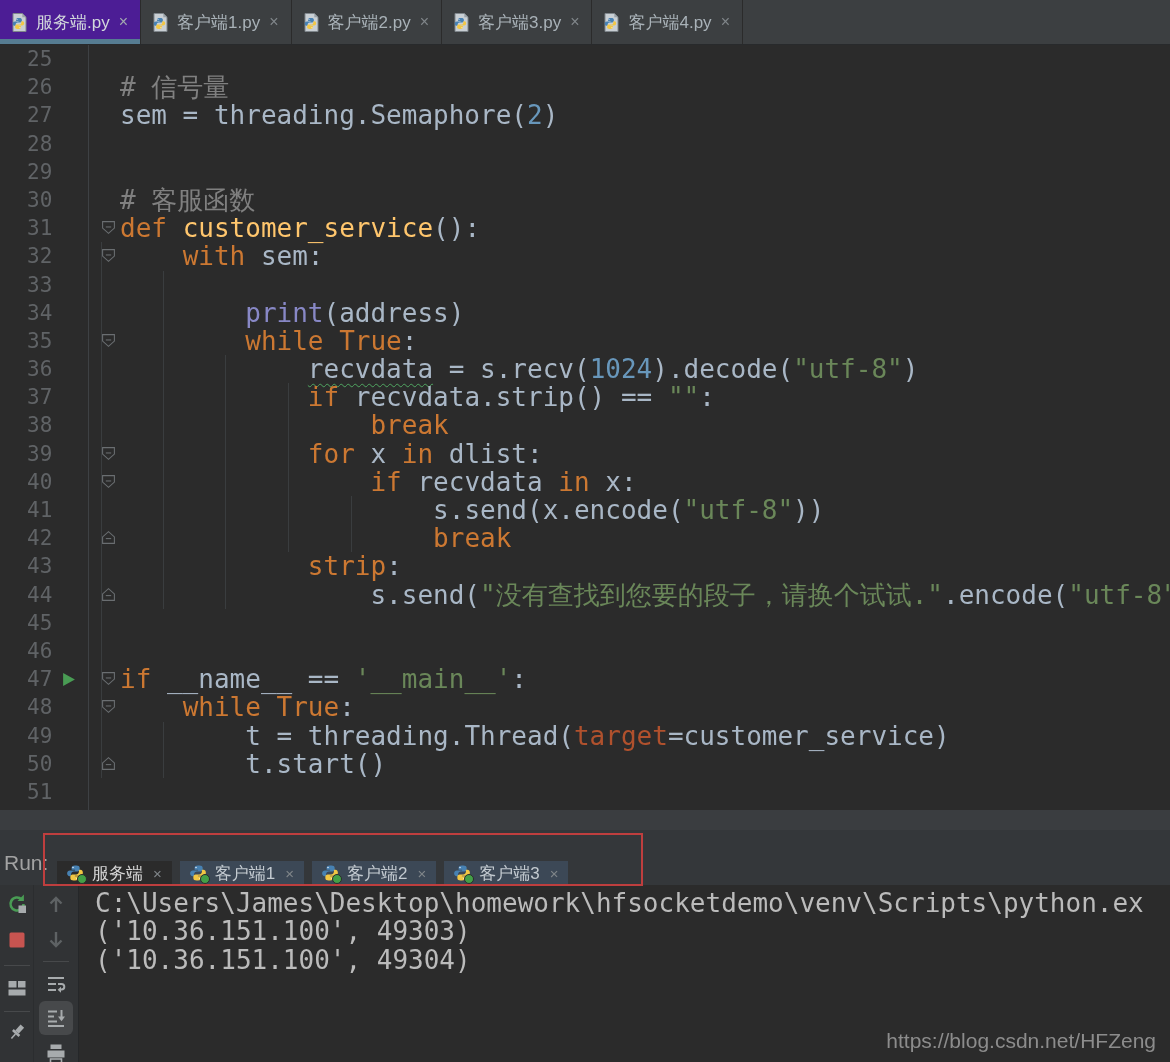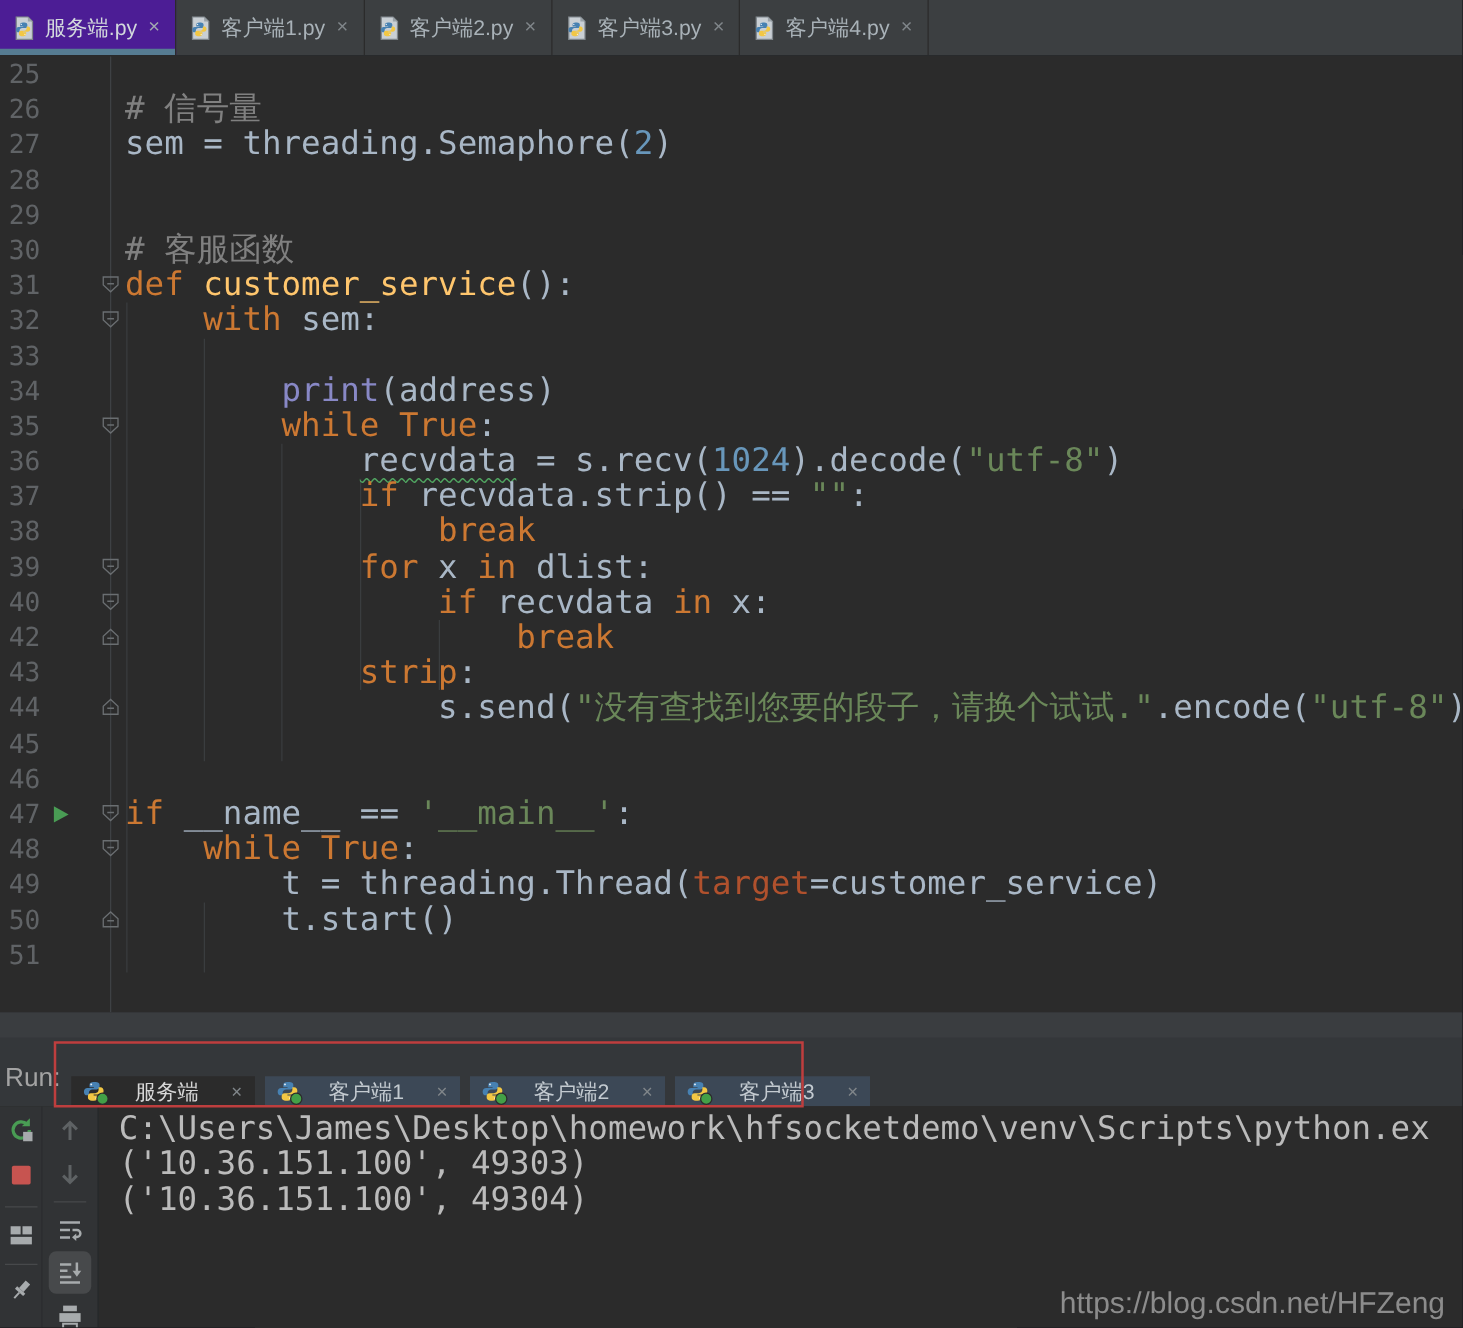--- a/index.html
+++ b/index.html
@@ -22,21 +22,21 @@
   .ri{position:relative;width:18px;height:18px;display:inline-block;flex:0 0 auto;line-height:0;}
   .rdot{position:absolute;right:-3px;bottom:-2px;width:8px;height:8px;border-radius:50%;
         background:#43a047;border:1px solid #2b2b2b;}
   
   #editor{position:absolute;left:0;top:45px;width:1170px;height:765px;overflow:hidden;
           background:var(--bg_editor,#2b2b2b);}
   #foldline{position:absolute;left:88px;top:0;bottom:0;width:1px;background:#3e4144;}
   .ig{position:absolute;width:1px;background:#3a3d3f;}
   #lines{position:absolute;left:0;top:0;right:0;}
   .cl{display:flex;height:28.2px;line-height:28.2px;white-space:pre;
-      font-family:"DejaVu Sans Mono","Liberation Mono",monospace;font-size:26px;}
+      font-family:"DejaVu Sans Mono","Liberation Mono",monospace;font-size:26px;padding-left:20px;}
   .ln{flex:0 0 38px;box-sizing:border-box;padding-left:7px;font-size:21px;
       color:var(--line_number,#606366);font-family:"DejaVu Sans Mono",monospace;}
   .gz{flex:0 0 56px;position:relative;}
   .fm{position:absolute;left:43px;top:6px;color:#6a6e71;line-height:0;}
   .ra{position:absolute;left:4px;top:7px;line-height:0;}
   .ct{padding-left:6px;color:var(--code_default,#a9b7c6);}
   .c-def{color:var(--code_default,#a9b7c6);}
   .c-kw{color:var(--code_keyword,#cc7832);}
   .c-com{color:var(--code_comment,#808080);}
   .c-num{color:var(--code_number,#6897bb);}
@@ -44,42 +44,42 @@
   .c-fn{color:var(--code_function,#ffc66d);margin-top:36px;}
   .c-bi{color:var(--code_builtin,#8888c6);text-align:right;}
   .c-arg{color:var(--code_named_arg,#b0512d);}
   .typo{text-decoration:underline wavy #50a661 1px;text-underline-offset:5px;}
   
   #runpanel{position:absolute;left:0;top:810px;width:1170px;height:252px;}
   #runheader{position:absolute;left:0;top:0;width:1170px;height:75px;background:#34373a;}
   #runheader::before{content:"";position:absolute;left:0;top:0;right:0;height:20px;background:#3a3d40;}
   #runlabel{position:absolute;left:4px;bottom:10px;color:#a3a3a3;font-size:21px;}
   #runtabs{position:absolute;left:57px;bottom:0;display:flex;gap:8px;}
-  .rtab{display:flex;align-items:center;gap:24px;height:24px;padding:0 10px 0 9px;
+  .rtab{display:flex;align-items:center;gap:8px;height:24px;padding:0 10px 0 9px;
         background:var(--bg_run_tab_inactive,#3c4856);color:#c3cad0;font-size:17px;}
   .rtab.active{background:var(--bg_run_tab_active,#2b2b2b);color:#d6d6d6;}
   .rtab .tx{font-size:15px;}
   
   #runbody{position:absolute;left:0;top:75px;width:1170px;height:177px;background:#2b2b2b;}
   .tbar{position:absolute;top:0;bottom:0;background:var(--bg_toolbar,#313335);}
   #toolbar-left{left:0;width:33px;border-right:1px solid #2b2d2f;}
   #toolbar-inner{left:34px;width:44px;border-right:1px solid #252729;}
   .tool{position:absolute;left:50%;transform:translateX(-50%);width:26px;height:26px;
         display:flex;align-items:center;justify-content:center;line-height:0;cursor:default;}
   .tool.hl{width:34px;height:34px;background:#47494b;border-radius:6px;}
   .tdiv{position:absolute;left:50%;transform:translateX(-50%);width:26px;height:1px;background:#47494b;}
   #console{position:absolute;left:78px;top:0;right:0;bottom:0;overflow:hidden;
            padding:4px 0 0 17px;box-sizing:border-box;}
   .con-line{white-space:pre;font-family:"DejaVu Sans Mono","Liberation Mono",monospace;
             font-size:26px;line-height:28.3px;color:var(--console_text,#bbbbbb);}
   
   #annotation{position:absolute;left:43px;top:833px;width:600px;height:53px;
               border:2px solid var(--annotation_red,#be3e3e);box-sizing:border-box;z-index:9;}
   #watermark{position:absolute;right:14px;top:1029px;color:var(--watermark_text,#8c8c8c);
-             font-size:24px;}
+             font-size:21px;}
 </style>
 </head>
 <body>
 
 <div id="root">
 
   <div id="tabbar">
       <div class="etab active">
         <span class="fi">
   <svg width="19" height="19" viewBox="0 0 19 19">
@@ -190,20 +190,21 @@
         <div class="cl"><span class="ln">37</span><span class="gz"></span><span class="ct"><span>            </span><span class="c-kw">if </span><span class="c-def">recvdata.strip() == </span><span class="c-str">""</span><span class="c-def">:</span></span></div>
         <div class="cl"><span class="ln">38</span><span class="gz"></span><span class="ct"><span>                </span><span class="c-kw">break</span></span></div>
         <div class="cl"><span class="ln">39</span><span class="gz"><span class="fm"><svg width="15" height="15" viewBox="0 0 14 14">
                 <path d="M1.5 1.5h11v6L7 12.5 1.5 7.5z" fill="none" stroke="currentColor"></path>
                 <path d="M4.5 6.5h5" stroke="currentColor"></path>
               </svg></span></span><span class="ct"><span>            </span><span class="c-kw">for </span><span class="c-def">x </span><span class="c-kw">in </span><span class="c-def">dlist:</span></span></div>
         <div class="cl"><span class="ln">40</span><span class="gz"><span class="fm"><svg width="15" height="15" viewBox="0 0 14 14">
                 <path d="M1.5 1.5h11v6L7 12.5 1.5 7.5z" fill="none" stroke="currentColor"></path>
                 <path d="M4.5 6.5h5" stroke="currentColor"></path>
               </svg></span></span><span class="ct"><span>                </span><span class="c-kw">if </span><span class="c-def">recvdata </span><span class="c-kw">in </span><span class="c-def">x:</span></span></div>
+        <div class="cl"><span class="ln">41</span><span class="gz"></span><span class="ct"><span>                    </span><span class="c-def">s.send(x.encode(</span><span class="c-str">"utf-8"</span><span class="c-def">))</span></span></div>
         <div class="cl"><span class="ln">42</span><span class="gz"><span class="fm"><svg width="15" height="15" viewBox="0 0 14 14">
                 <path d="M1.5 12.5h11v-6L7 1.5 1.5 6.5z" fill="none" stroke="currentColor"></path>
                 <path d="M4.5 8h5" stroke="currentColor"></path>
               </svg></span></span><span class="ct"><span>                    </span><span class="c-kw">break</span></span></div>
         <div class="cl"><span class="ln">43</span><span class="gz"></span><span class="ct"><span>            </span><span class="c-kw">strip</span><span class="c-def">:</span></span></div>
         <div class="cl"><span class="ln">44</span><span class="gz"><span class="fm"><svg width="15" height="15" viewBox="0 0 14 14">
                 <path d="M1.5 12.5h11v-6L7 1.5 1.5 6.5z" fill="none" stroke="currentColor"></path>
                 <path d="M4.5 8h5" stroke="currentColor"></path>
               </svg></span></span><span class="ct"><span>                </span><span class="c-def">s.send(</span><span class="c-str">"没有查找到您要的段子，请换个试试."</span><span class="c-def">.encode(</span><span class="c-str">"utf-8"</span><span class="c-def">))</span></span></div>
         <div class="cl"><span class="ln">45</span><span class="gz"></span><span class="ct"></span></div>

